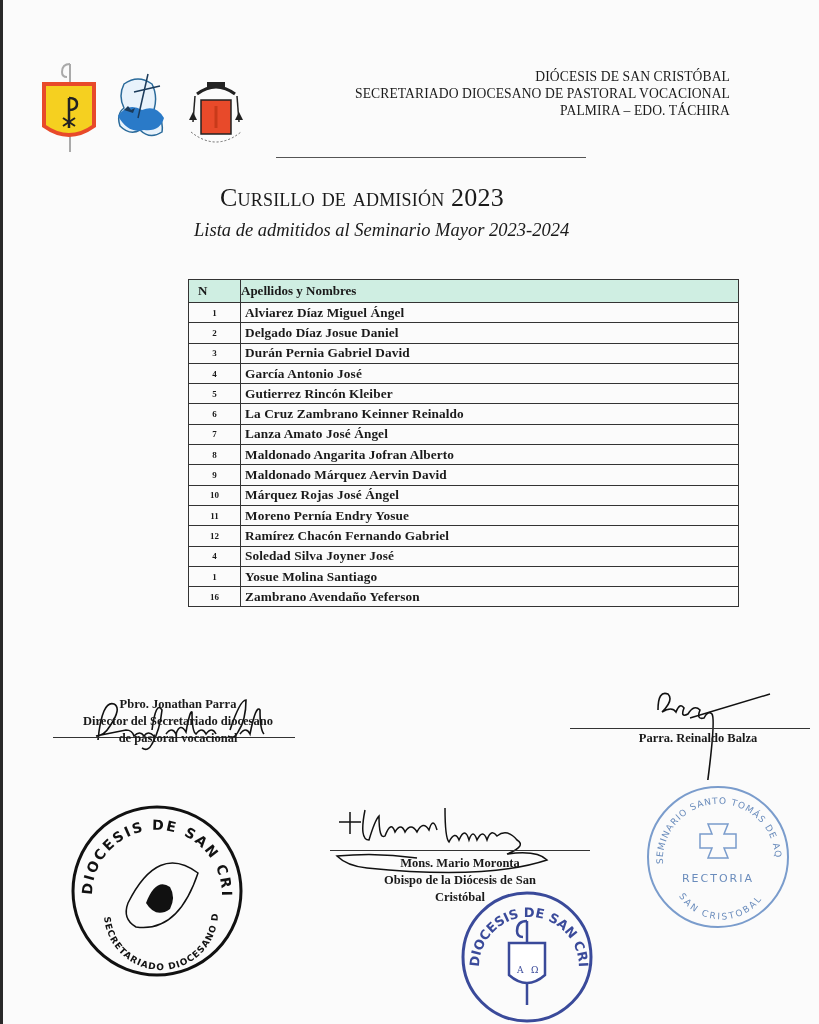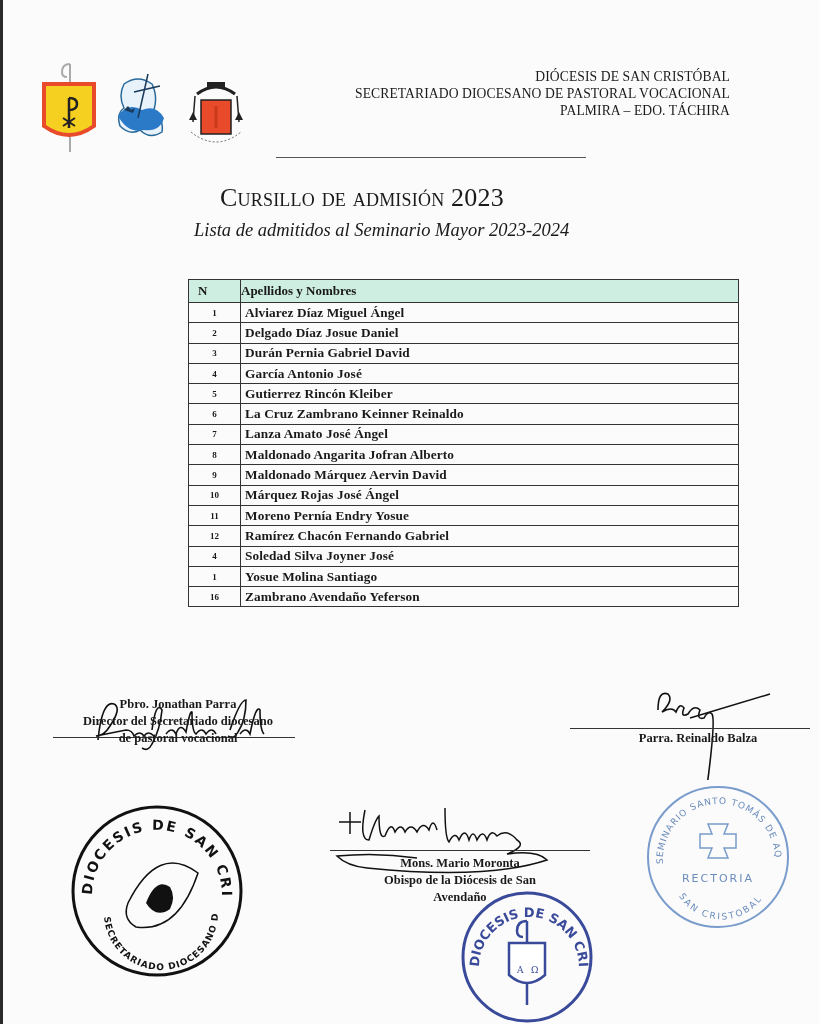--- a/index.html
+++ b/index.html
@@ -194,21 +194,21 @@
 
 <div class="signature">
   <svg style="left:335px; top:800px;" width="250" height="80" viewBox="0 0 250 80">
     <path d="M4 22 h22 M15 12 v22 M30 10 q-6 30 4 30 q6 -20 10 -24 q0 24 6 20 q6 -16 10 -4 q6 -10 10 0 q6 -10 12 0 q6 -12 12 -2 q4 -14 8 0 M110 8 q0 30 4 34 q6 -12 10 -2 q6 -14 10 0 q4 -12 8 0 q6 -12 10 0 q4 -12 10 -4 q10 -8 20 4 q10 6 -10 14 q30 -4 40 6 q-60 20 -180 8 q-20 -2 -30 -12 q40 -4 80 2" fill="none" stroke="#111" stroke-width="1.5"></path>
   </svg>
 </div>
 <div class="sig-line" id="line3"></div>
 <div class="sig-block" id="sig3">
   <div>Mons. Mario Moronta</div>
   <div>Obispo de la Diócesis de San</div>
-  <div>Avendaño</div>
+  <div>Cristóbal</div>
 </div>
 
 <div class="stamp" style="left:68px; top:803px;">
   <svg width="178" height="176" viewBox="0 0 178 176">
     <defs>
       <path id="s1top" d="M24 92 A65 65 0 0 1 154 92"></path>
       <path id="s1bot" d="M36 110 A56 56 0 0 0 150 110"></path>
     </defs>
     <circle cx="89" cy="88" r="84" fill="none" stroke="#111" stroke-width="3"></circle>
     <text font-family="DejaVu Sans, sans-serif" font-size="14" font-weight="bold" fill="#111" letter-spacing="2"><textPath href="#s1top">DIOCESIS DE SAN CRISTOBAL</textPath></text>

